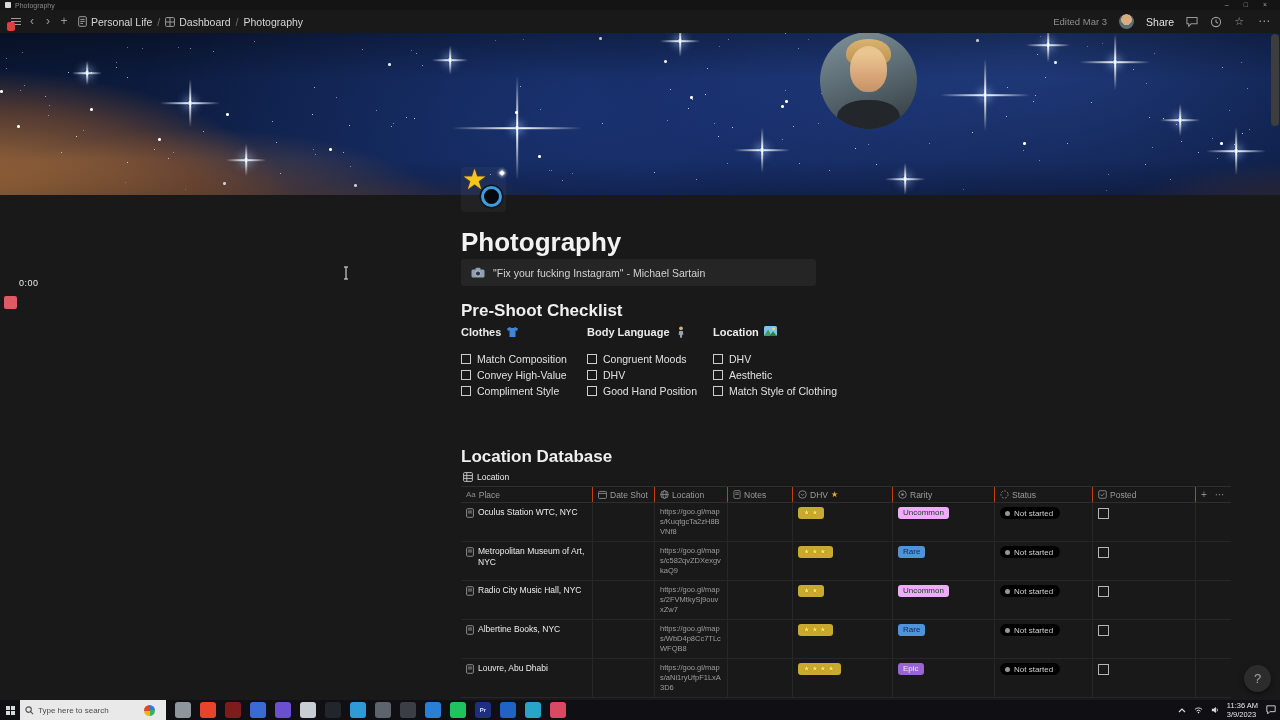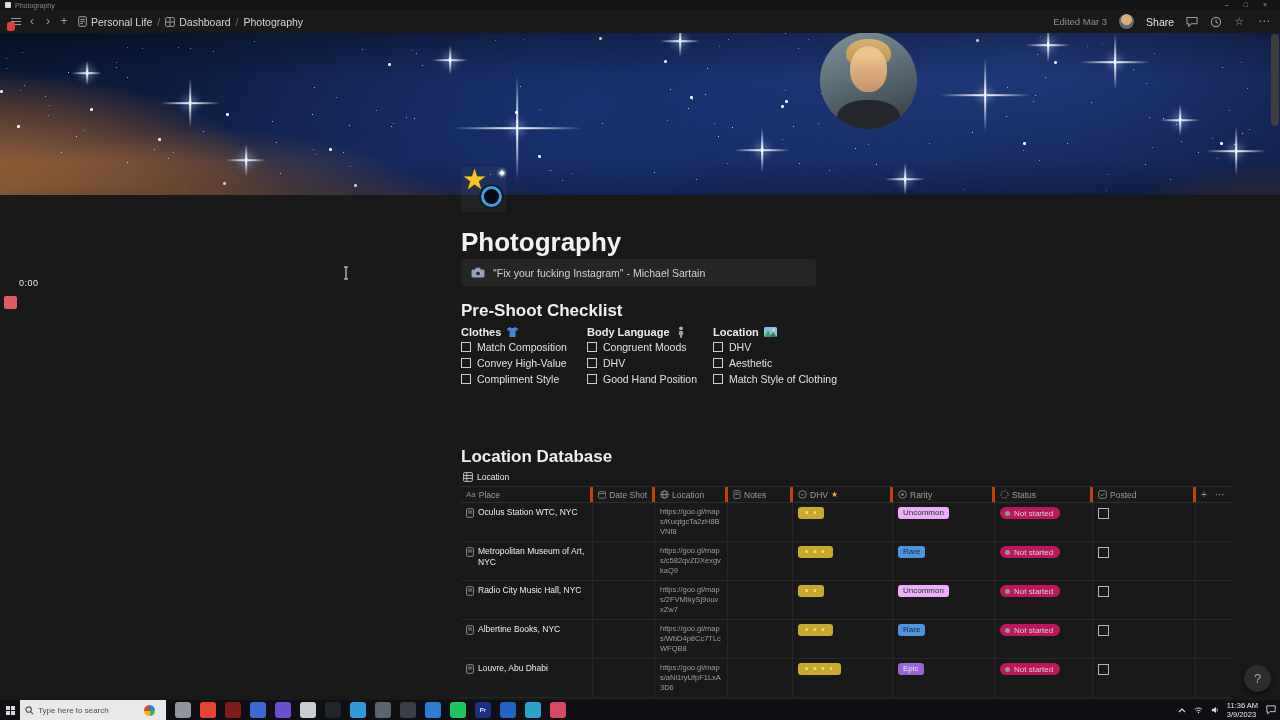--- a/index.html
+++ b/index.html
@@ -81,49 +81,49 @@
 
   .callout{position:absolute;left:461px;top:226px;width:355px;height:27px;background:#252525;border-radius:3px;
     display:flex;align-items:center;gap:8px;padding:0 10px;z-index:5}
   .callout-text{font-size:10.5px;color:#d2d2d2}
 
   .h2{position:absolute;left:461px;font-size:17px;font-weight:bold;color:#efefef;z-index:5}
 
   
   .cols{position:absolute;left:461px;top:293px;display:flex;z-index:5}
   .col{width:126px}
-  .col-head{display:flex;align-items:center;gap:5px;font-size:11px;font-weight:bold;color:#ececec;margin-bottom:1px}
+  .col-head{display:flex;gap:5px;font-size:11px;font-weight:bold;color:#ececec;margin-bottom:13px}
   .todo{display:flex;align-items:center;gap:6px;height:16px;font-size:10.5px;color:#e0e0e0}
   .cb{display:inline-block;width:10px;height:10px;border:1.4px solid #cdcdcd;background:transparent;flex:none}
 
   
   .viewrow{position:absolute;left:461px;top:437px;width:770px;height:17px;border-bottom:1px solid #2e2e2e;
     display:flex;align-items:center;z-index:5}
   .viewtab{display:flex;align-items:center;gap:4px;font-size:8.5px;color:#ececec;padding:0 4px 2px 2px}
 
   .db{position:absolute;left:461px;top:454px;width:770px;z-index:5;color:#d4d4d4}
   .gridrow{display:grid;grid-template-columns:132px 62px 73px 65px 100px 102px 98px 103px 35px}
   .dbhead{height:16px;border-bottom:1px solid #2e2e2e}
   .hcell{display:flex;align-items:center;gap:3px;padding:0 5px;font-size:8.5px;color:#9b9b9b;
-    border-right:3px solid #c2410c;overflow:hidden;white-space:nowrap}
+    border-right:1px solid #c2410c;overflow:hidden;white-space:nowrap}
   .hcell.lastcol{border-right:none;justify-content:flex-start;gap:8px;color:#8a8a8a;font-size:10px}
   .aatag{font-size:8px;color:#8a8a8a}
   .goldstar{color:#e7a93c;font-size:8px}
   .dbrow{min-height:38px;border-bottom:1px solid #272727}
   .cell{padding:4px 5px;border-right:1px solid #262626;font-size:8.5px;overflow:hidden}
   .cell.lastcol{border-right:none}
   .cell.place{display:flex;gap:4px;font-weight:normal;color:#ececec;line-height:10.5px}
   .cell.place svg{flex:none;margin-top:0.5px}
   .urltext{font-size:7.5px;line-height:10px;color:#9d9d9d;word-break:break-all;display:block;width:62px}
   .badge{display:inline-block;padding:1px 5px;border-radius:3px;font-size:8px;line-height:10px;white-space:nowrap}
   .badge.stars{background:#c9a930;color:#ffe14d;text-shadow:0 0 1px #5f4700;letter-spacing:1px;font-size:8px}
   .badge[data-color="green"]{background:#f0abfc;color:#123c20}
   .badge[data-color="blue"]{background:#4f94db;color:#0b2a52}
   .badge[data-color="purple"]{background:#9a63d6;color:#f0e4ff}
-  .statuspill{display:inline-flex;align-items:center;gap:4px;background:#be185d;border-radius:8px;
+  .statuspill{display:inline-flex;align-items:center;gap:4px;background:#000000;border-radius:8px;
     padding:1.5px 7px 1.5px 5px;font-size:8px;color:#d2d2d2;white-space:nowrap}
   .statuspill .dot{width:5px;height:5px;border-radius:50%;background:#969696}
   .postedbox{display:inline-block;width:11px;height:11px;border:1.3px solid #b5b5b5;background:transparent;margin-top:1px}
 
   
   .rec-timer{position:absolute;left:19px;top:278px;font-size:9px;color:#eaeaea;z-index:70;letter-spacing:.5px}
   .rec-box{position:absolute;left:4px;top:296px;width:13px;height:13px;background:#e05a64;border-radius:2px;z-index:70}
   .ibeam{position:absolute;left:342px;top:266px;z-index:70}
   .helpbtn{position:absolute;right:9px;bottom:28px;width:27px;height:27px;border-radius:50%;background:#2c2c2c;
     box-shadow:0 2px 5px rgba(0,0,0,.5);display:flex;align-items:center;justify-content:center;

